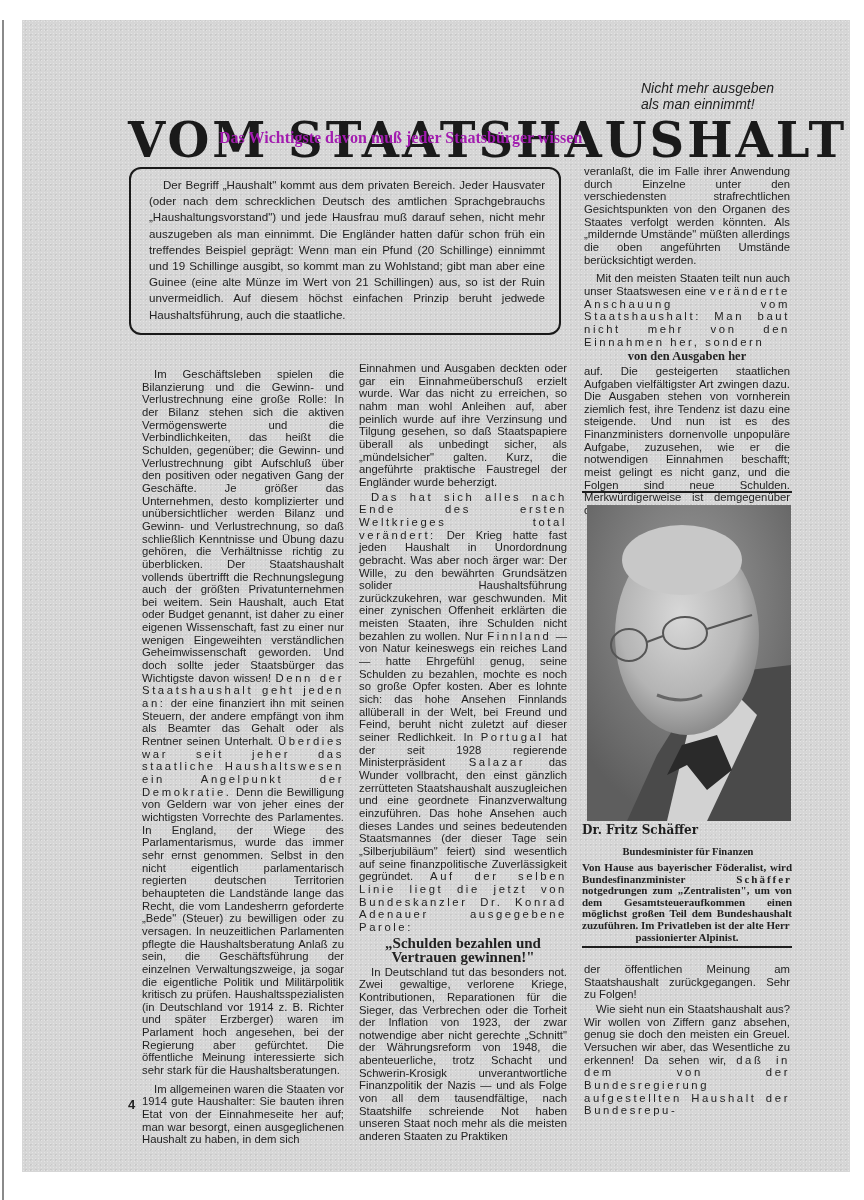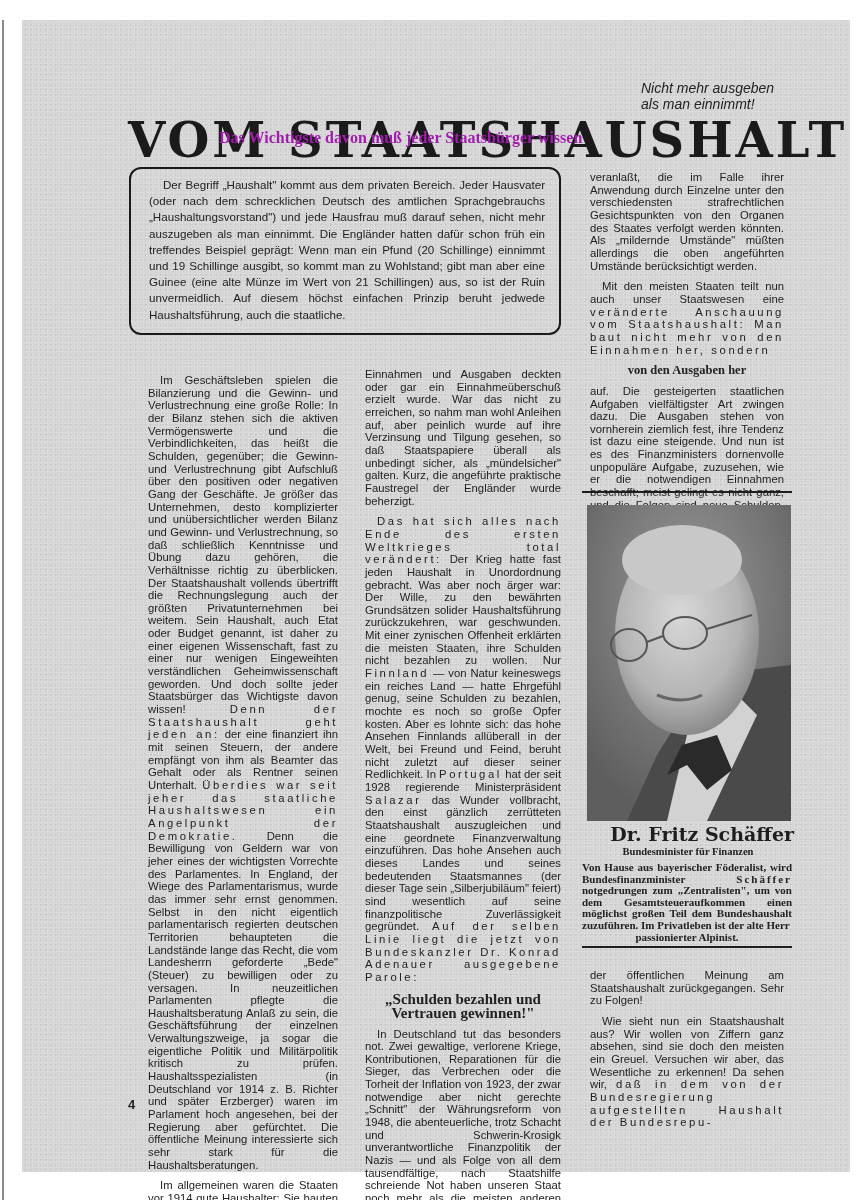--- a/index.html
+++ b/index.html
@@ -42,21 +42,21 @@
     padding: 8px 14px 0 18px;
   }
   .intro-box p {
     margin: 0; font-family: "Liberation Sans", sans-serif; font-size: 11.6px; line-height: 16.2px;
     text-align: justify; text-indent: 14px; color: #222;
   }
   .col {
     position: absolute; font-family: "Liberation Sans", sans-serif; font-size: 11.3px;
     line-height: 12.65px; color: #222; text-align: justify;
   }
-  .col p { margin: 8px; text-indent: 12px; }
+  .col p { margin: 2px; text-indent: 12px; }
   .col p.noindent { text-indent: 0; }
   .col .spaced { letter-spacing: 2.6px; }
   .col .gap { margin-top: 6px; }
   .col-left { left: 140px; top: 366px; width: 206px; }
   .col-mid { left: 357px; top: 360px; width: 212px; }
   .col-right-top { left: 582px; top: 163px; width: 210px; }
   .col-right-bottom { left: 582px; top: 961px; width: 210px; }
   .center-bold {
     text-align: center; font-weight: bold; font-family: "Liberation Serif", serif; font-size: 12.5px;
     margin: 3px 0 2px 0; text-indent: 0 !important;
@@ -64,22 +64,22 @@
   .slogan {
     text-align: center; font-weight: bold; font-family: "Liberation Serif", serif; font-size: 15px;
     line-height: 14px; margin: 4px 0 4px 0; text-indent: 0 !important;
   }
   .rule { position: absolute; height: 2px; background: #1e1e1e; }
   .photo {
     position: absolute; left: 587px; top: 505px; width: 204px; height: 316px; overflow: hidden;
     background: linear-gradient(180deg, #6f6f6f 0%, #808080 40%, #6a6a6a 100%);
   }
   .caption-name {
-    position: absolute; left: 582px; top: 823px; width: 212px; text-align: right;
-    font-family: "DejaVu Serif", serif; font-weight: bold; font-size: 19px; color: #1e1e1e;
+    position: absolute; left: 582px; top: 823px; width: 212px; text-align: left;
+    font-family: "DejaVu Serif", serif; font-weight: bold; font-size: 12px; color: #1e1e1e;
   }
   .caption-role {
     position: absolute; left: 582px; top: 846px; width: 212px; text-align: center;
     font-family: "Liberation Serif", serif; font-weight: bold; font-size: 10.5px; color: #222;
   }
   .caption-text {
     position: absolute; left: 582px; top: 862px; width: 210px;
     font-family: "Liberation Serif", serif; font-weight: bold; font-size: 11px; line-height: 11.6px;
     text-align: justify; color: #222;
   }
@@ -182,18 +182,18 @@
   <span style="letter-spacing:2px;">Schäffer</span>
   <span>notgedrungen zum „Zentralisten", um von dem Gesamtsteueraufkommen einen möglichst großen Teil dem Bundeshaushalt zuzuführen. Im Privatleben ist der alte Herr</span>
   <span class="last">passionierter Alpinist.</span>
 </div>
 
 <div class="rule" style="left:582px; top:946px; width:210px;"></div>
 
 <div class="col col-right-bottom">
   <p class="noindent">der öffentlichen Meinung am Staatshaushalt zurückgegangen. Sehr zu Folgen!</p>
   <p>
-    <span>Wie sieht nun ein Staatshaushalt aus? Wir wollen von Ziffern ganz absehen, sind sie doch den meisten ein Greuel. Versuchen wir aber, das Wesentliche zu erkennen! Da sehen wir,</span>
+    <span>Wie sieht nun ein Staatshaushalt aus? Wir wollen von Ziffern ganz absehen, genug sie doch den meisten ein Greuel. Versuchen wir aber, das Wesentliche zu erkennen! Da sehen wir,</span>
     <span class="spaced">daß in dem von der Bundesregierung aufgestellten Haushalt der Bundesrepu-</span>
   </p>
 </div>
 
 <div class="page-number">4</div>
 
 </body></html>

